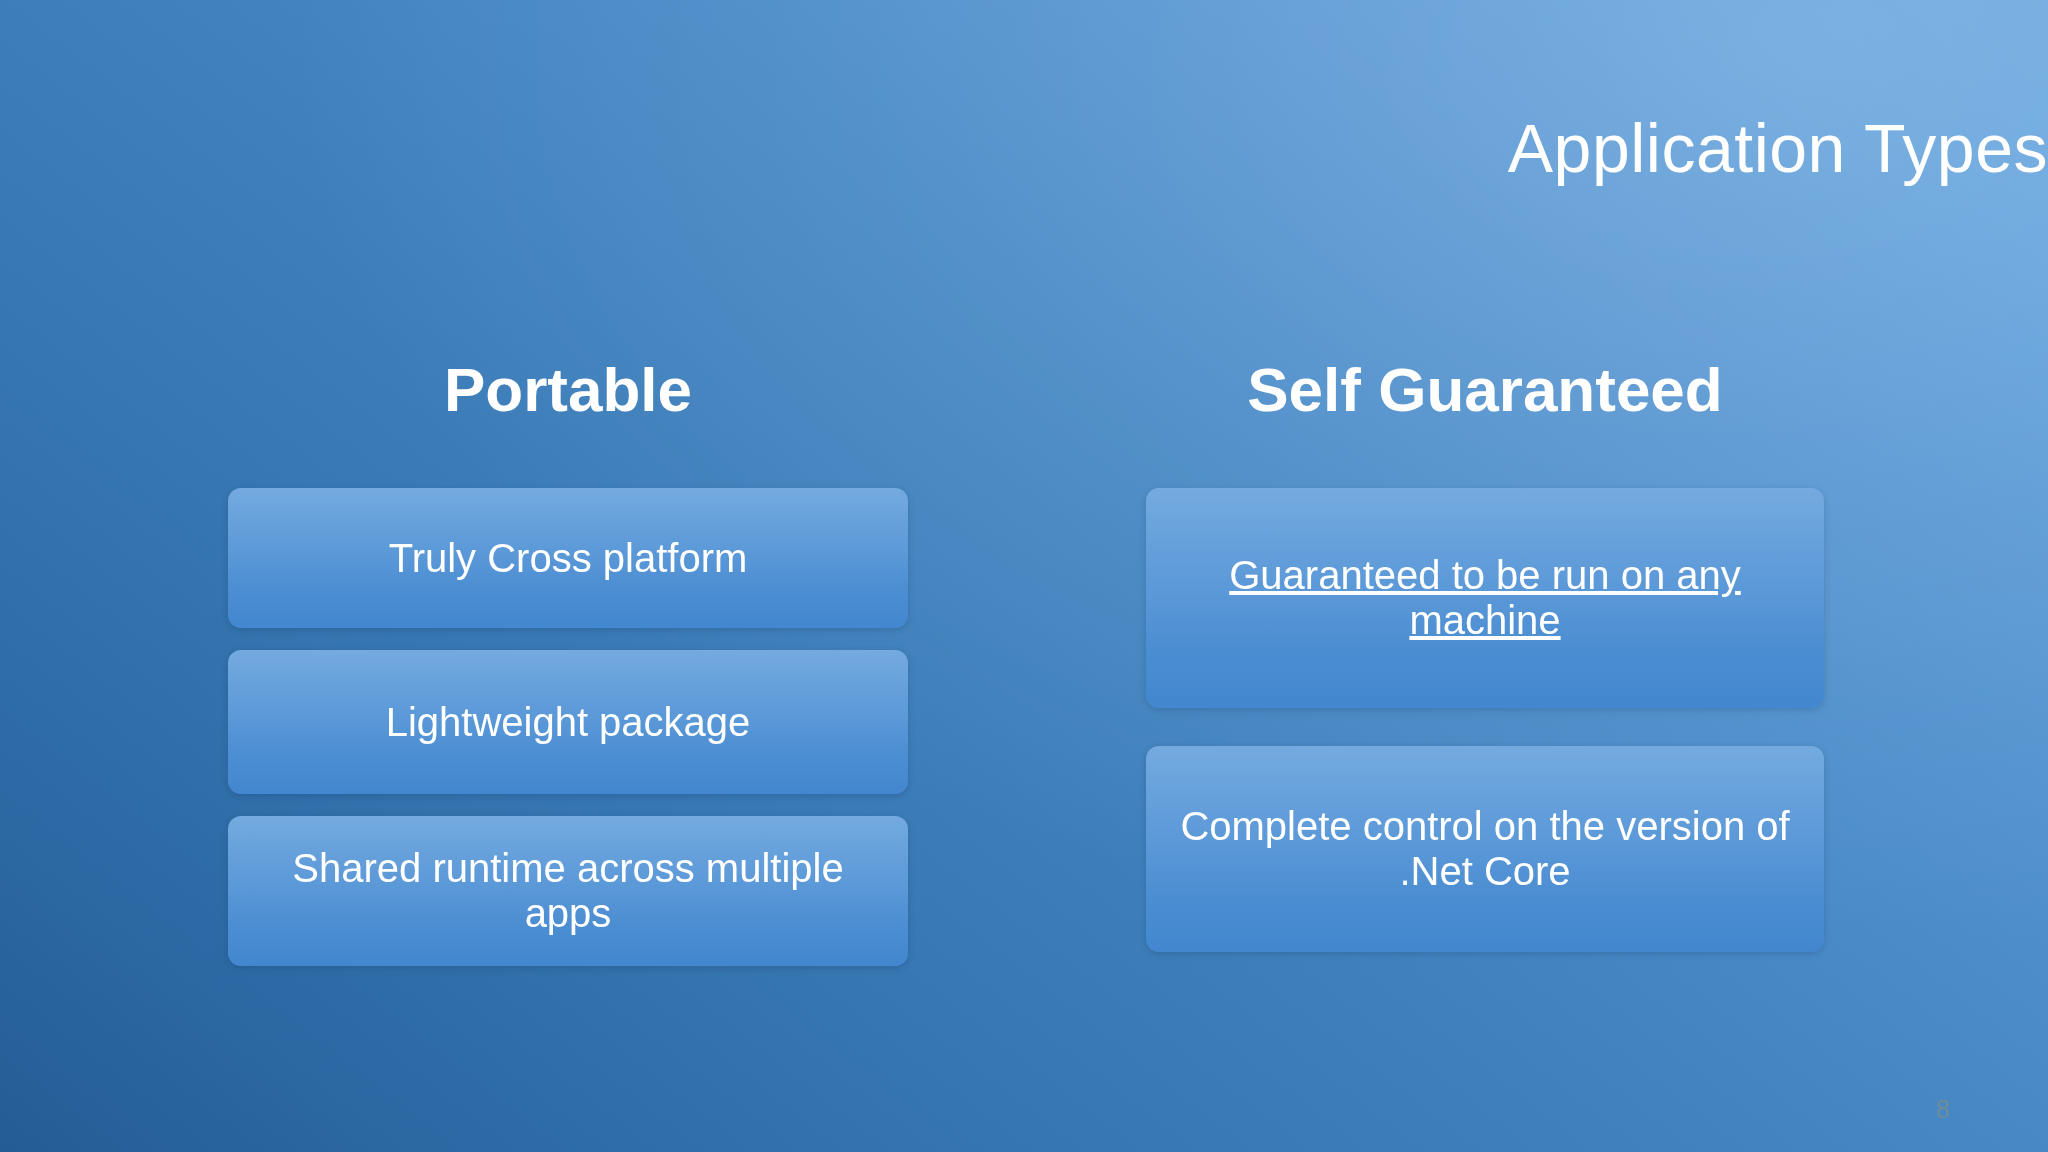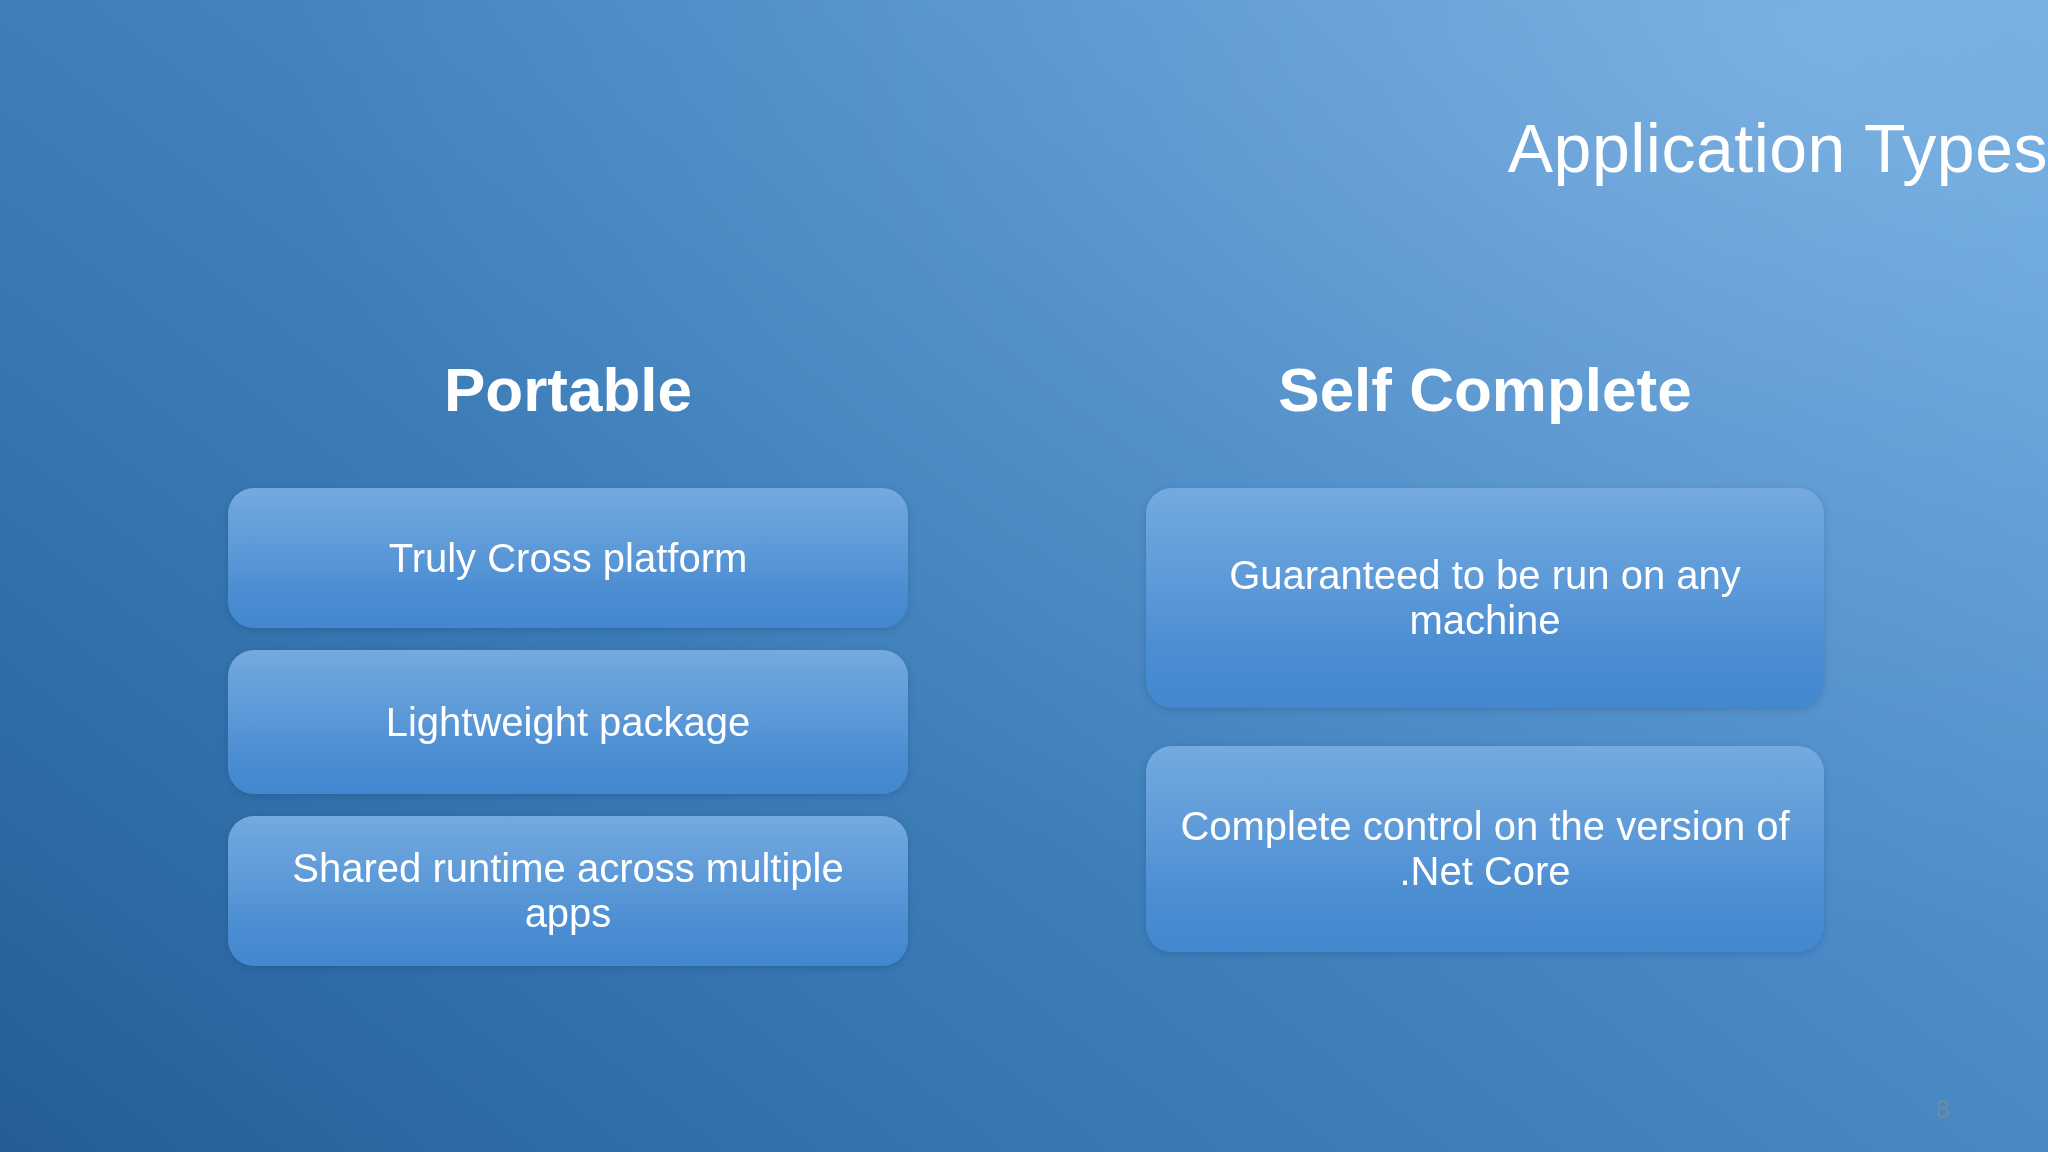--- a/index.html
+++ b/index.html
@@ -68,21 +68,21 @@
     font-size: 62px;
     font-weight: 700;
     text-align: center;
     line-height: 1.1;
     white-space: nowrap;
     margin: 0 0 64px 0;
   }
 
   .card {
     position: relative;
-    border-radius: 26px;
+    border-radius: 13px;
     color: #ffffff;
     font-size: 40px;
     font-weight: 400;
     line-height: 1.12;
     text-align: center;
     display: flex;
     align-items: center;
     justify-content: center;
     padding: 0 26px;
     box-sizing: border-box;
@@ -97,21 +97,21 @@
     overflow: hidden;
   }
   .card-left-1 { height: 140px; }
   .card-left-2 { height: 144px; }
   .card-left-3 { height: 150px; }
   .card-right-1 { height: 220px; }
   .card-right-2 { height: 206px; }
 
   .card-right-2 { margin-bottom: 0; }
   .card-left-3  { margin-bottom: 12px; }
-  .card-right-1 { margin-bottom: 38px; }
+  .card-right-1 { margin-bottom: 38px; text-decoration: underline; }
 
   .slide-number {
     position: absolute;
     right: 98px;
     bottom: 28px;
     color: #7d8f8a;
     opacity: 0.75;
     font-size: 25px;
     font-weight: 400;
     z-index: 4;
@@ -134,21 +134,21 @@
     <div class="card card-left-2">
       <span>Lightweight package</span>
     </div>
 
     <div class="card card-left-3">
       <span>Shared runtime across multiple apps</span>
     </div>
   </div>
 
   <div class="column column-right">
-    <div class="column-heading">Self Complete</div>
+    <div class="column-heading">Self Guaranteed</div>
 
     <div class="card card-right-1">
       <span>Guaranteed to be run on any machine</span>
     </div>
 
     <div class="card card-right-2">
       <span>Complete control on the version of .Net Core</span>
     </div>
   </div>
 

